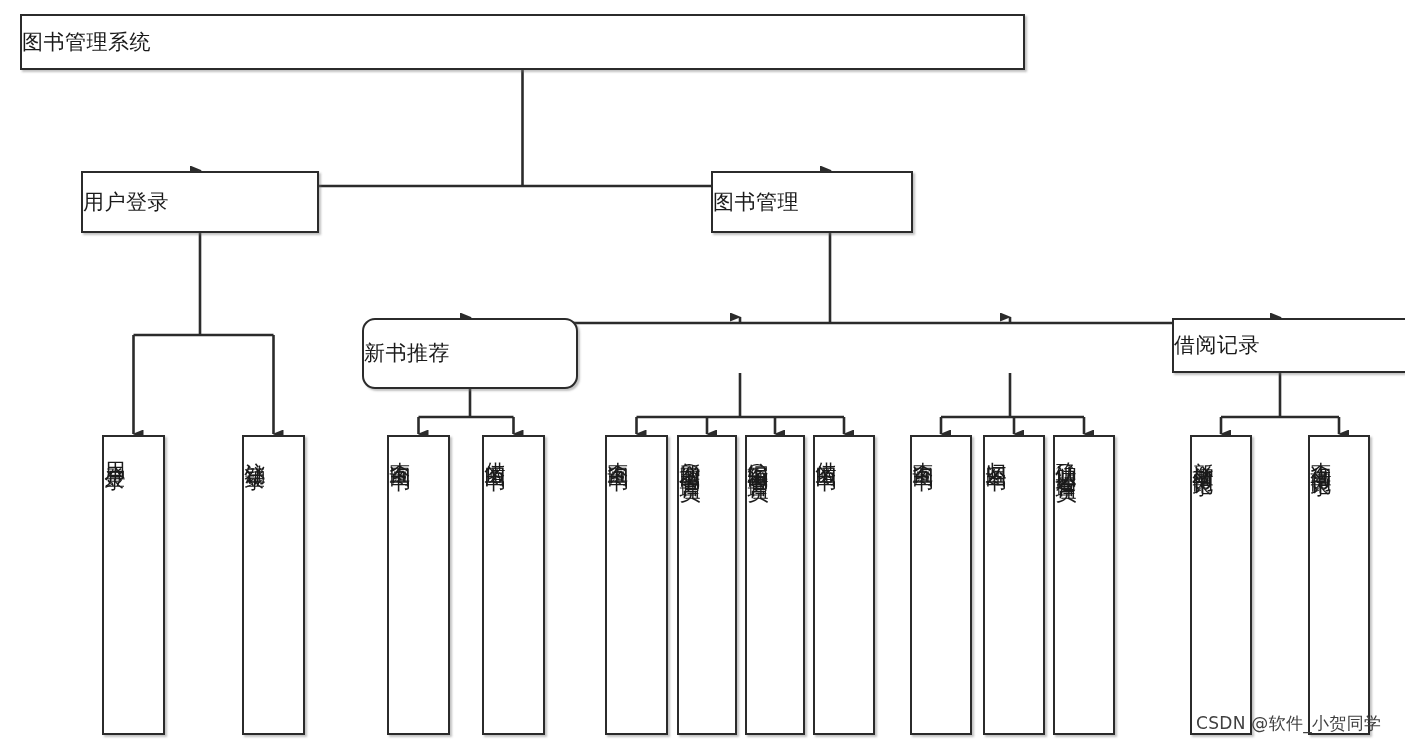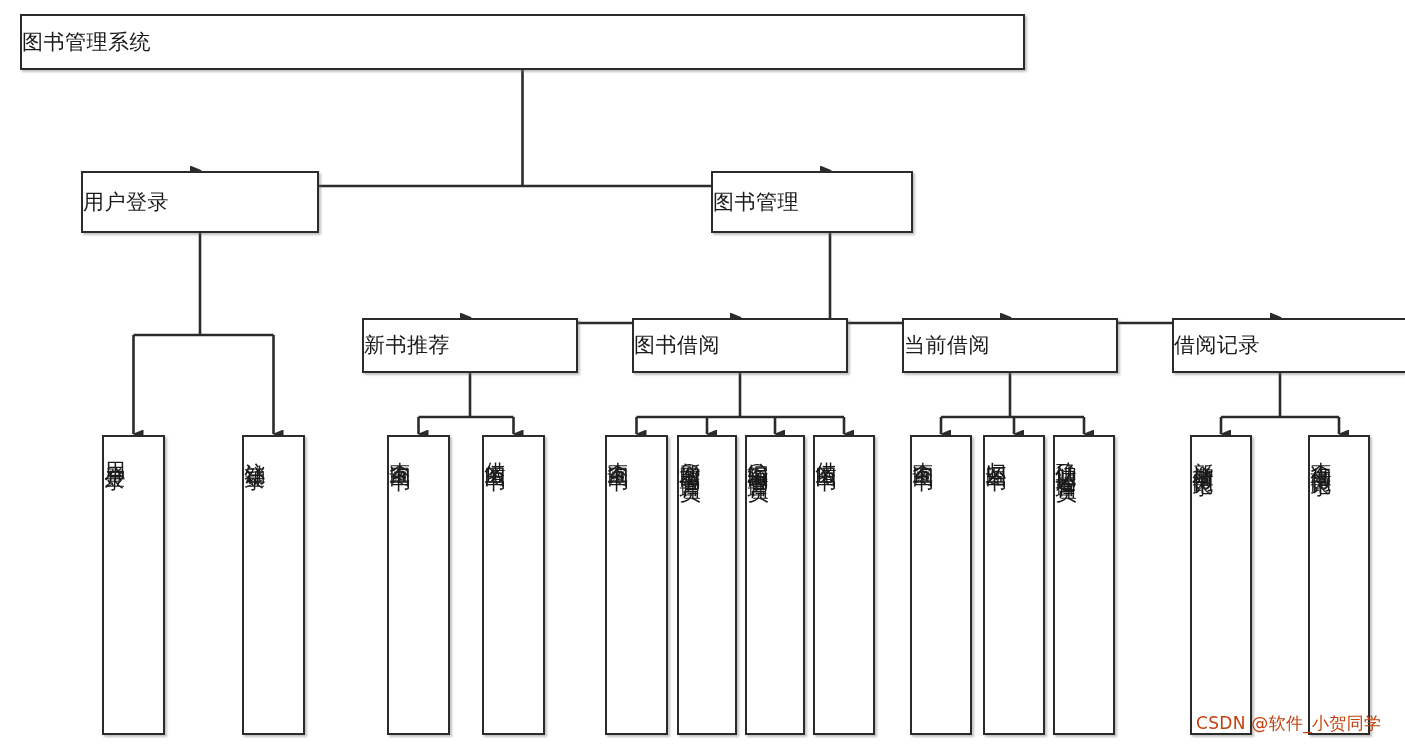--- a/index.html
+++ b/index.html
@@ -50,21 +50,21 @@
   .node-box.vertical .node-label {
     writing-mode: vertical-rl;
     text-orientation: upright;
     letter-spacing: 3px;
     line-height: 1;
     font-size: 21px;
   }
   .watermark {
     position: absolute;
     font-size: 17px;
-    color: #c2410c;
+    color: #404040;
     white-space: nowrap;
     letter-spacing: 0.3px;
     font-family: "DejaVu Sans", "Liberation Sans", sans-serif;
   }
 </style>
 </head>
 <body>
 
 <div id="diagram-root">
 
@@ -116,31 +116,25 @@
   </div>
 
   <div class="node-box" style="left:81px; top:171px; width:238px; height:62px;">
     <span class="node-label">用户登录</span>
   </div>
 
   <div class="node-box" style="left:711px; top:171px; width:202px; height:62px;">
     <span class="node-label">图书管理</span>
   </div>
 
-  <div class="node-box" style="left:362px; top:318px; width:216px; height:55px;">
+  <div class="node-box" style="left:362px; top:318px; width:216px; height:71px;border-radius:13px;">
     <span class="node-label">新书推荐</span>
   </div>
 
-  <div class="node-box" style="left:632px; top:318px; width:216px; height:55px;">
-    <span class="node-label">图书借阅</span>
-  </div>
 
-  <div class="node-box" style="left:902px; top:318px; width:216px; height:55px;">
-    <span class="node-label">当前借阅</span>
-  </div>
 
   <div class="node-box" style="left:1172px; top:318px; width:256px; height:55px;">
     <span class="node-label">借阅记录</span>
   </div>
 
   <div class="node-box vertical" style="left:102px; top:435px; width:63px; height:300px;">
     <span class="node-label">用户登录</span>
   </div>
 
   <div class="node-box vertical" style="left:242px; top:435px; width:63px; height:300px;">

